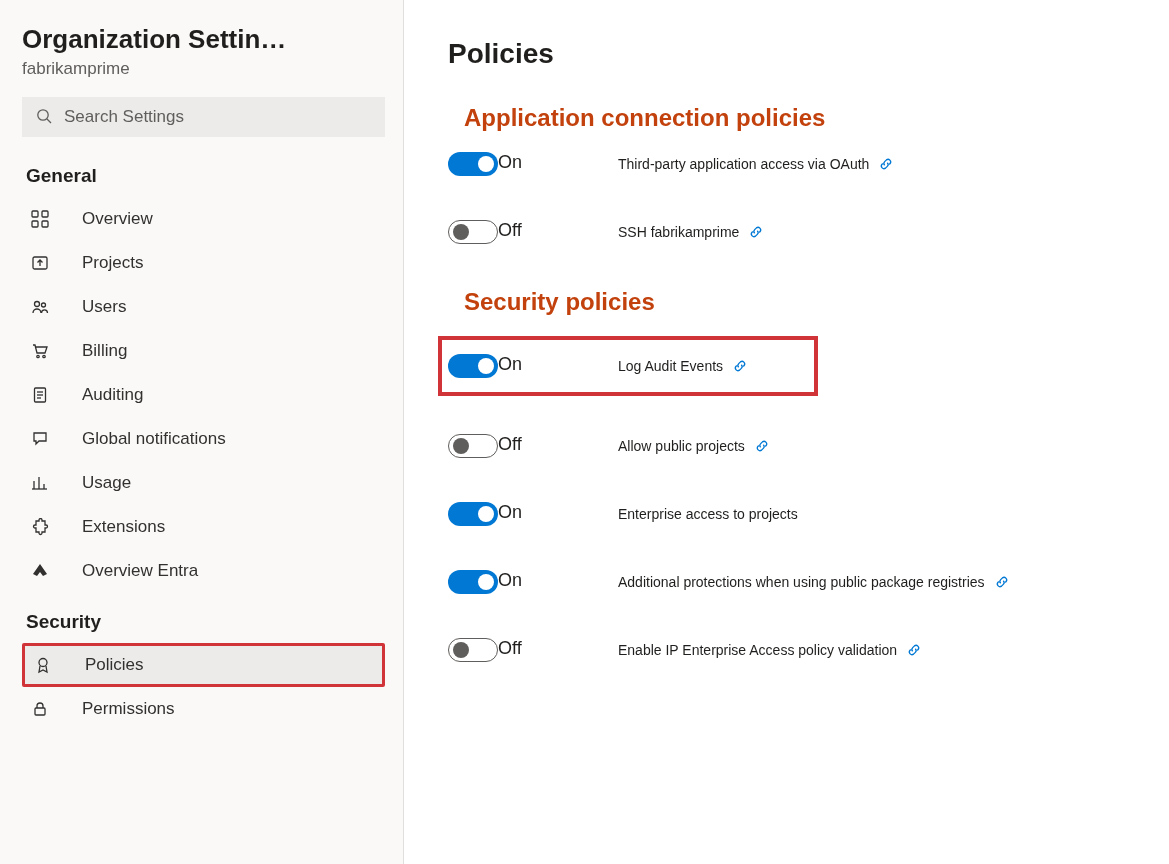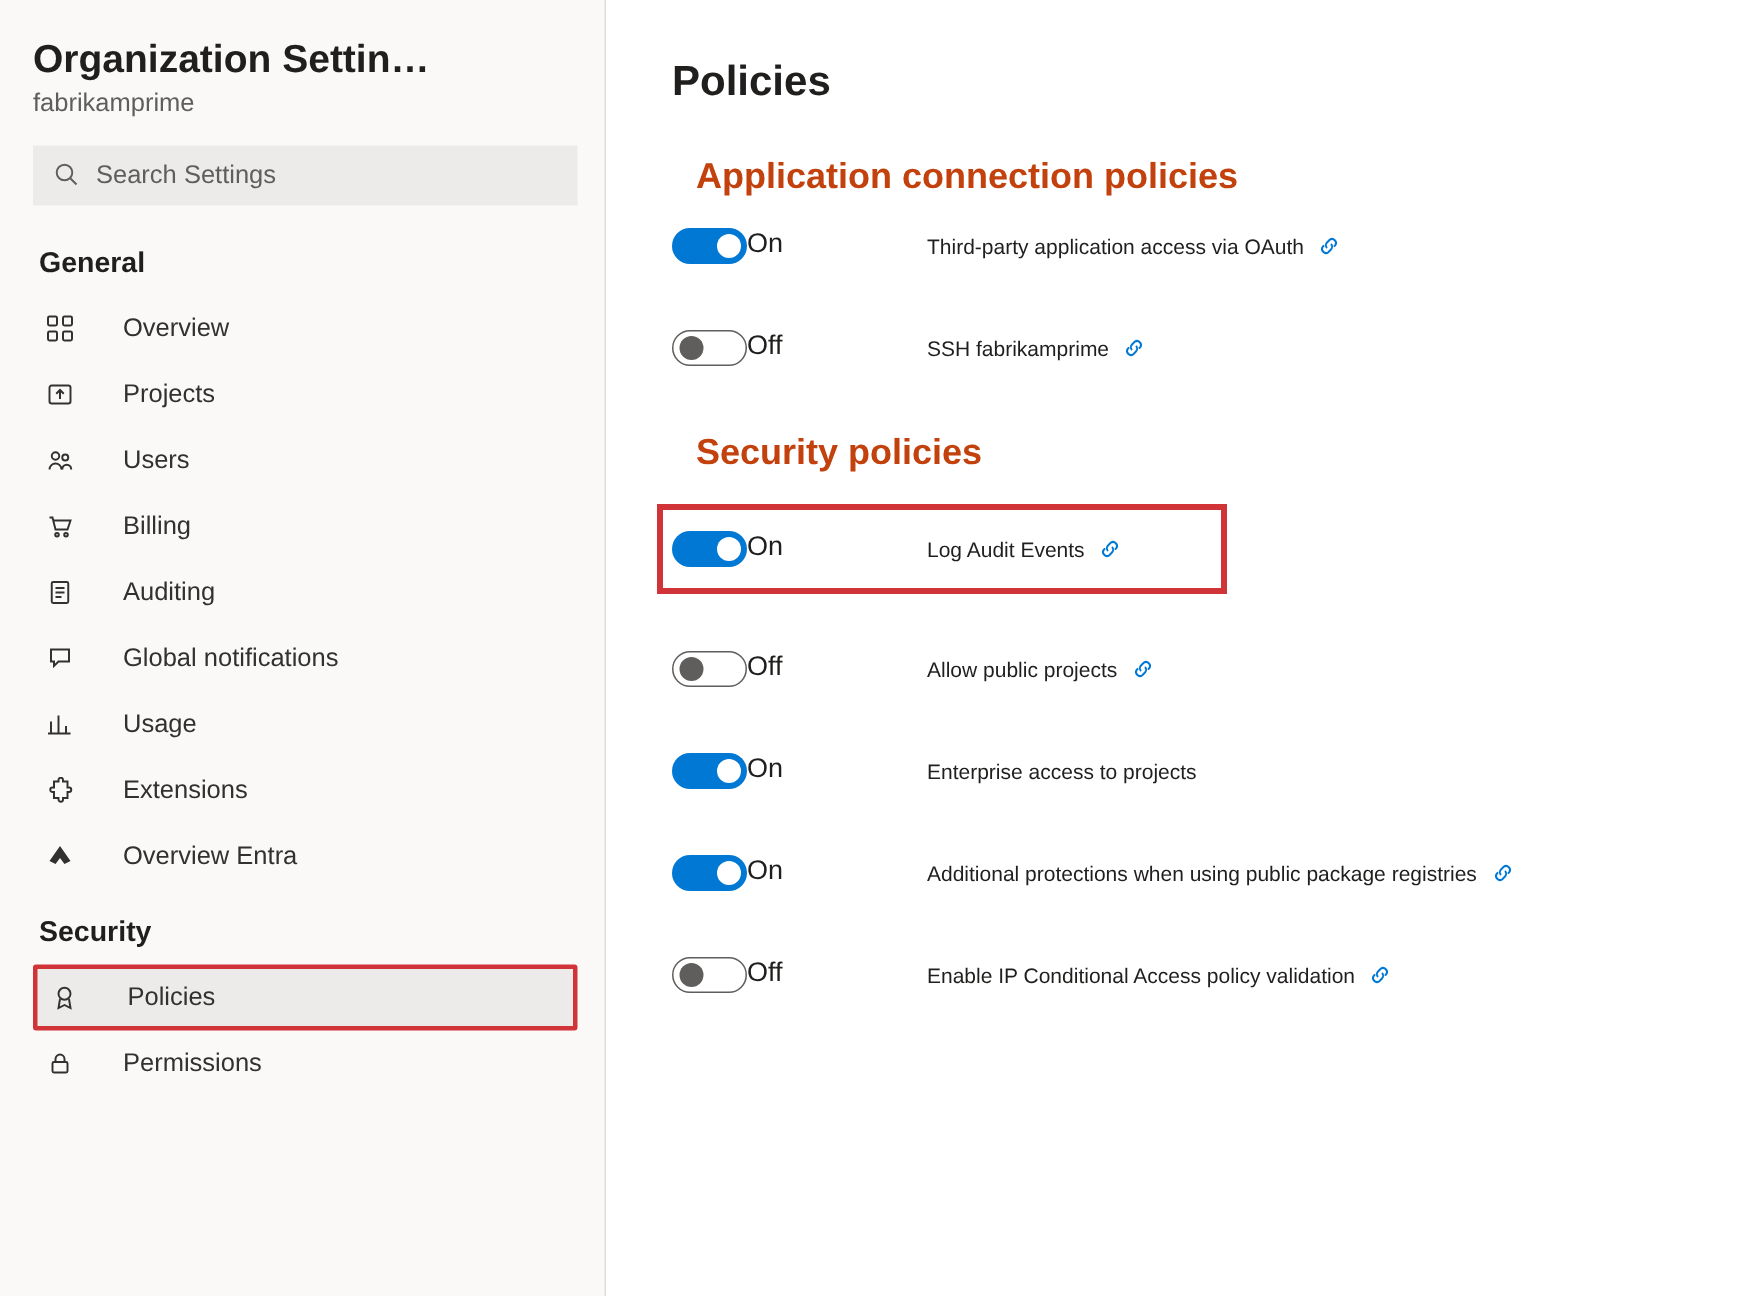--- a/index.html
+++ b/index.html
@@ -385,21 +385,21 @@
         </div>
       </div>
       <div class="policy-row">
         <div class="toggle-wrap">
           <div class="toggle off">
             <div class="knob"></div>
           </div>
           <span class="toggle-label">Off</span>
         </div>
         <div class="policy-label">
-          <span>Enable IP Conditional Access policy validation</span>
+          <span>Enable IP Enterprise Access policy validation</span>
           <span class="link-icon">
             <svg width="14" height="14" viewBox="0 0 16 16" fill="none" stroke="#0078d4" stroke-width="1.5">
               <path d="M6.5 9.5 a3 3 0 010-4.2 l2-2 a3 3 0 014.2 4.2 l-1 1"></path>
               <path d="M9.5 6.5 a3 3 0 010 4.2 l-2 2 a3 3 0 01-4.2-4.2 l1-1"></path>
             </svg>
           </span>
         </div>
       </div>
     </div>
 </div>

